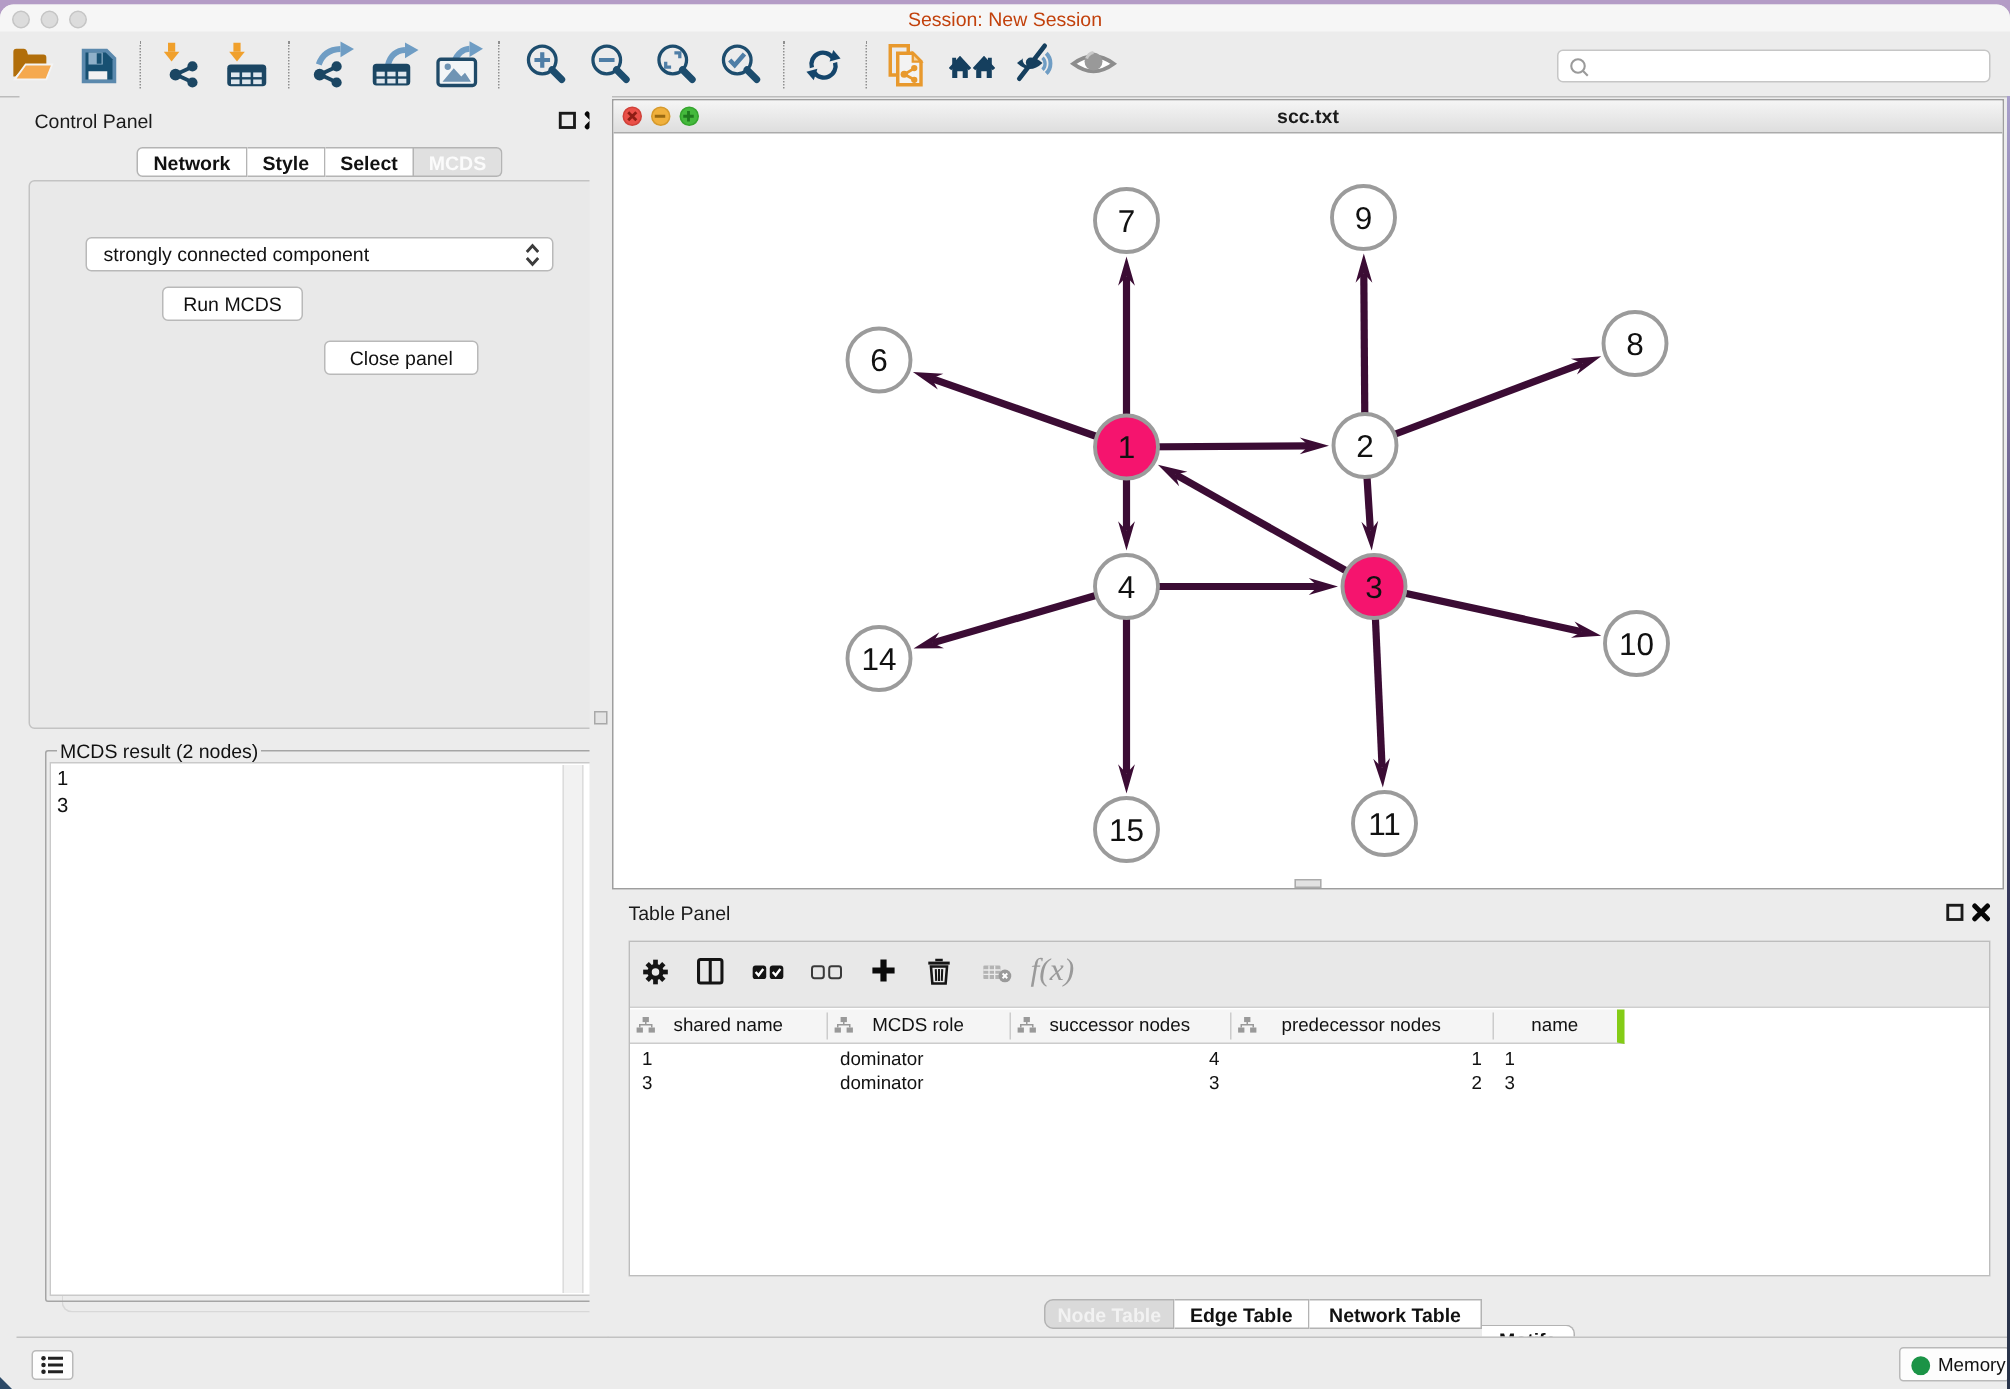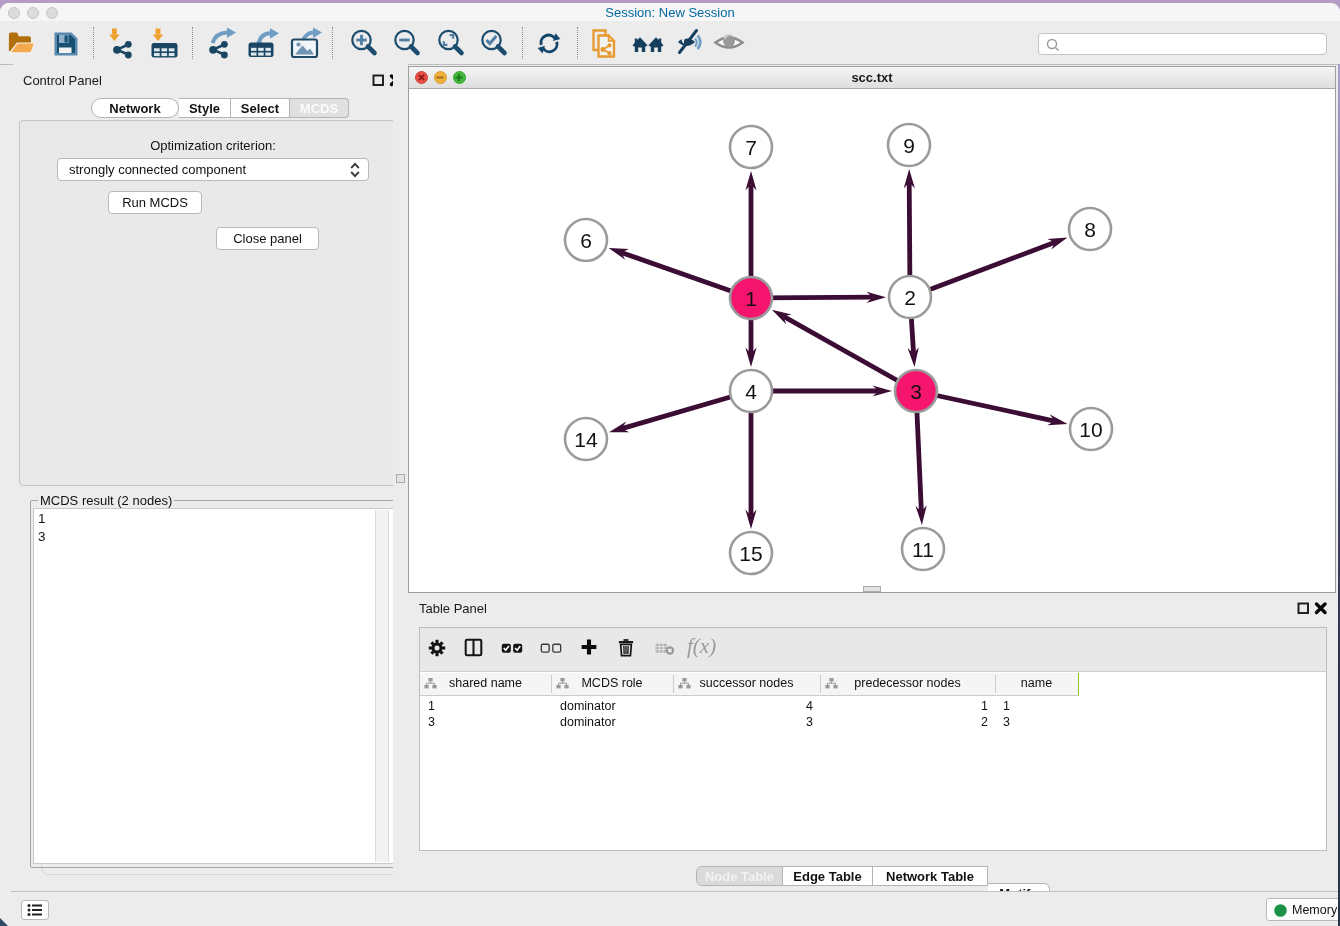--- a/index.html
+++ b/index.html
@@ -4,21 +4,21 @@
 body{width:1340px;height:926px;position:relative;overflow:hidden;
   font-family:"Liberation Sans",sans-serif;background:#b49cc6;}
 .abs{position:absolute;}
 #win{position:absolute;left:0;top:3px;width:1340px;height:923px;
   background:#ececec;border-radius:9px 9px 0 0;}
 #titlebar{position:absolute;left:0;top:3px;width:1340px;height:19px;
   background:#f6f6f6;border-radius:9px 9px 0 0;}
 .tl{position:absolute;top:4px;width:12px;height:12px;border-radius:50%;
   background:#dcdcdc;border:1px solid #c5c5c5;box-sizing:border-box;}
 #wtitle{position:absolute;top:5px;left:0;width:100%;text-align:center;
-  font-size:13px;color:#0369a1;}
+  font-size:13px;color:#c2410c;}
 #toolbar{position:absolute;left:0;top:21px;width:1340px;height:43px;
   background:#ececec;border-bottom:1px solid #bcbcbc;}
 .sep{position:absolute;top:6px;height:32px;width:0;border-left:1px dotted #8f8f8f;}
 #search{position:absolute;left:1038px;top:12px;width:289px;height:22px;
   background:#fff;border:1px solid #c6c6c6;border-radius:4px;box-sizing:border-box;}
 
 #cpanel{position:absolute;left:13px;top:64px;width:392px;height:827px;background:#ececec;
   border-right:1px solid #c2c2c2;}
 .ptitle{font-size:13px;color:#1a1a1a;}
 .tabs{position:absolute;display:flex;height:20px;font-size:13px;}
@@ -54,21 +54,21 @@
 .mtl{position:absolute;top:4px;width:13px;height:13px;border-radius:50%;box-sizing:border-box;}
 #nettext{position:absolute;top:3px;left:0;width:100%;text-align:center;font-size:13px;
   color:#1a1a1a;font-weight:bold;}
 
 #tpanel{position:absolute;left:408px;top:598px;width:932px;height:293px;background:#ececec;}
 #ttoolwrap{position:absolute;left:11px;top:29px;width:908px;height:224px;background:#fff;
   border:1px solid #bdbdbd;box-sizing:border-box;}
 #ttoolbar{position:absolute;left:0;top:0;width:100%;height:44px;background:#e8e8e8;
   border-bottom:1px solid #cfcfcf;box-sizing:border-box;}
 #thead{position:absolute;left:0px;top:45px;width:658px;height:22px;background:#f5f5f5;
-  border-bottom:1px solid #cccccc;border-right:1px solid #84cc16;font-size:12.5px;color:#111;}
+  border-bottom:1px solid #cccccc;border-right:5px solid #84cc16;font-size:12.5px;color:#111;}
 .hsep{position:absolute;top:2px;height:18px;width:0;border-left:1px solid #cccccc;}
 .hlabel{position:absolute;top:3px;text-align:center;}
 .cell{position:absolute;font-size:12.5px;color:#111;}
 .btab{position:absolute;background:#fff;border:1px solid #b3b3b3;height:20px;
   line-height:19px;font-size:13px;color:#111;text-align:center;box-sizing:border-box;border-left:none;font-weight:bold;}
 .btab.sel{background:#dadada;color:#f2f2f2;}
 #statusbar{position:absolute;left:11px;top:891px;width:1340px;height:35px;background:#ececec;
   border-top:1px solid #c2c2c2;box-sizing:border-box;}
 .sbtn{position:absolute;top:6px;height:24px;background:#fdfdfd;border:1px solid #b9b9b9;
   border-radius:3px;box-sizing:border-box;}
@@ -226,27 +226,26 @@
     </div>
 </div>
 
 <div id="cpanel">
   <div class="ptitle abs" style="left:10px;top:9px;">Control Panel</div>
   <svg class="abs" style="left:359px;top:9px;" width="30" height="14" viewBox="0 0 30 14">
     <rect x="1.5" y="2.5" width="9.5" height="9.5" fill="none" stroke="#1a1a1a" stroke-width="1.9"></rect>
     <path d="M19.5 3 L28 11.5 M28 3 L19.5 11.5" stroke="#060606" stroke-width="3.3" stroke-linecap="round"></path>
   </svg>
   <div class="tabs" style="left:78px;top:34px;">
-    <div class="tab first" style="width:88px;border-radius:10px;">Network</div>
+    <div class="tab first" style="width:74px;">Network</div>
     <div class="tab" style="width:52px;">Style</div>
     <div class="tab" style="width:59px;">Select</div>
     <div class="tab sel last" style="width:59px;">MCDS</div>
   </div>
   <div id="tabpane"></div>
-  <div id="optlabel">Optimization criterion:</div>
   <div id="combo">
       <span>strongly connected component</span>
     <svg width="12" height="16" style="position:absolute;right:7px;top:3px;" viewBox="0 0 12 16">
       <path d="M2.2 6 L6 1.8 L9.8 6" fill="none" stroke="#3c3c3c" stroke-width="1.9"></path>
         <path d="M2.2 10 L6 14.2 L9.8 10" fill="none" stroke="#3c3c3c" stroke-width="1.9"></path>
     </svg>
   </div>
   <div class="btn" style="left:95px;top:127px;width:94px;">Run MCDS</div>
   <div class="btn" style="left:203px;top:127px;width:103px;margin-top:36px;">Close panel</div>
   <div class="abs" style="left:28px;top:798px;width:360px;height:12px;border:1px solid #d8d8d8;border-top:none;border-radius:0 0 7px 7px;"></div>

